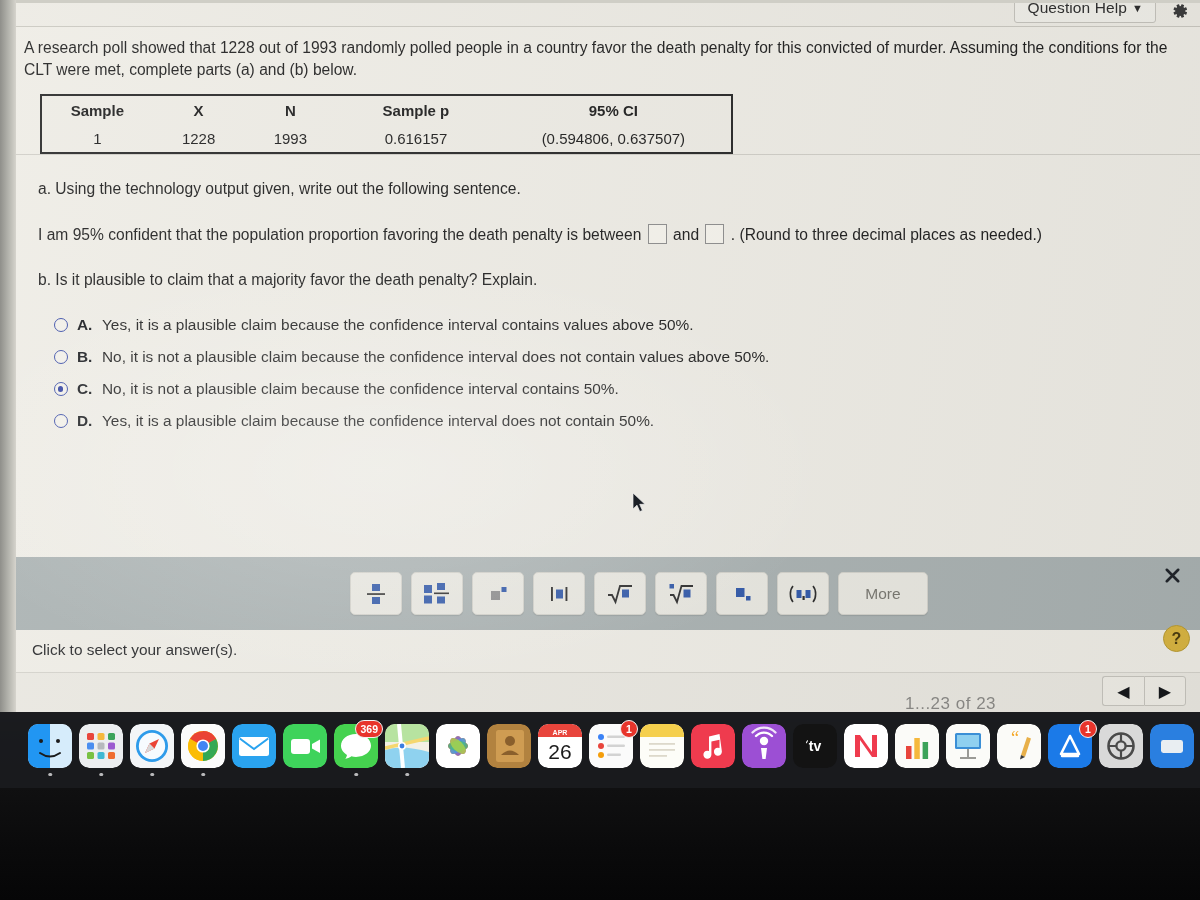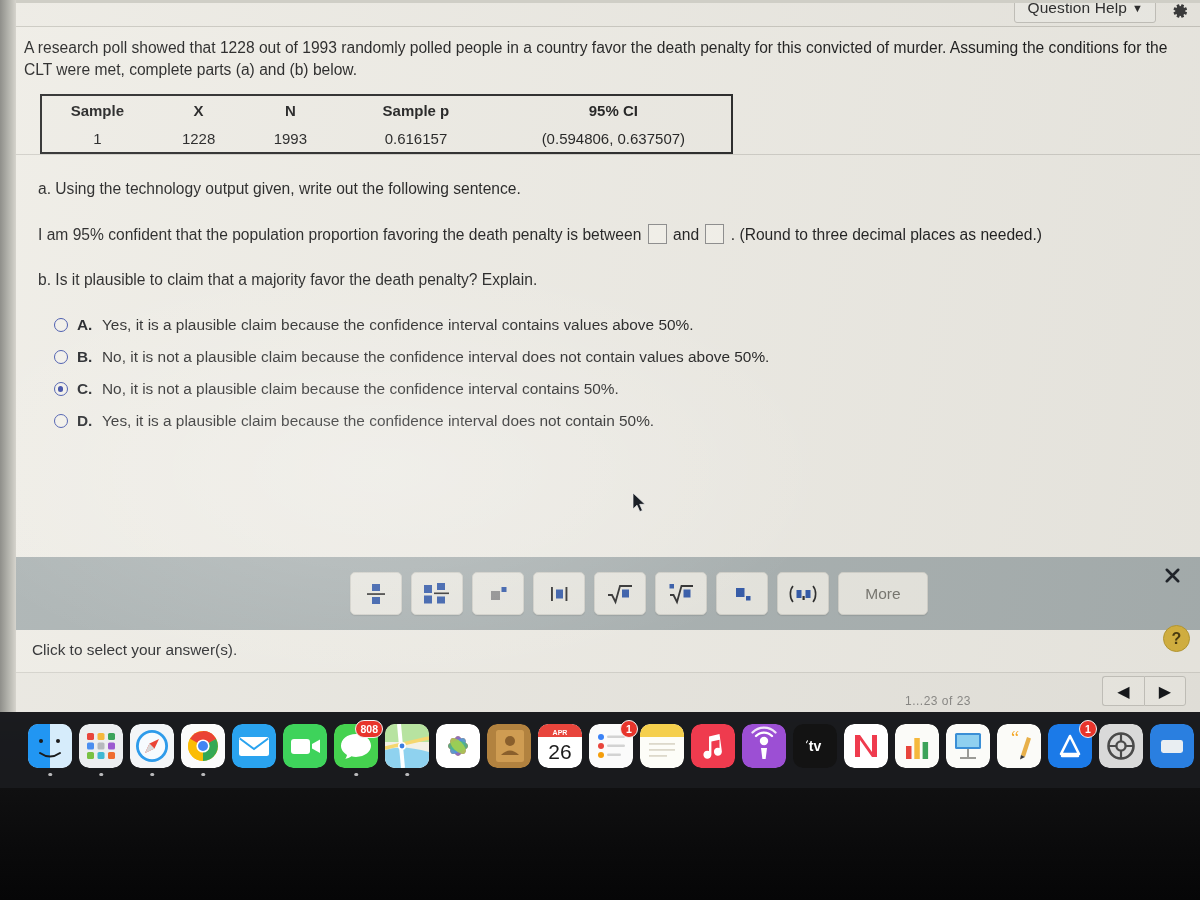--- a/index.html
+++ b/index.html
@@ -254,21 +254,21 @@
     border: 1px solid #c6c4bd;
     display: flex; align-items: center; justify-content: center;
     color: #15171a;
     cursor: pointer;
   }
   .navbtn.prev { border-right: none; border-radius: 3px 0 0 3px; }
   .navbtn.next { border-radius: 0 3px 3px 0; }
 
   .page-count {
     position: absolute; left: 905px; top: 694px;
-    font-size: 12px;
+    font-size: 17px;
     color: #3c3c3c;
     opacity: .55;
     letter-spacing: .5px;
     z-index: 26;
   }
 
   
   .cursor {
     position: absolute;
     left: 632px; top: 492px;
@@ -600,21 +600,21 @@
           <rect x="8" y="15" width="19" height="15" rx="3" fill="#ffffff"></rect>
           <path d="M29 20 L37 15.5 V29 L29 24.5 Z" fill="#ffffff"></path>
         </svg>
       </div>
 
       <div class="dock-item">
         <svg class="ico" viewBox="0 0 44 44">
           <rect width="44" height="44" rx="10" fill="#45d24f"></rect>
           <path d="M22 10 C13 10 7 15.5 7 21.8 C7 25.6 9.4 28.9 13 30.9 C12.6 33 11.3 34.8 11.3 34.8 C11.3 34.8 14.8 34.2 17.4 32.3 C18.9 32.7 20.4 32.9 22 32.9 C31 32.9 37 27.5 37 21.8 C37 15.5 31 10 22 10 Z" fill="#ffffff"></path>
         </svg>
-        <span class="badge">808</span>
+        <span class="badge">369</span>
         <span class="running-dot"></span>
       </div>
 
       <div class="dock-item">
         <svg class="ico" viewBox="0 0 44 44">
           <rect width="44" height="44" rx="10" fill="#f0efe9"></rect>
           <path d="M0 0h44v18H0z" fill="#b7e3a0"></path>
           <path d="M0 18h44v26H0z" fill="#f3f0e4"></path>
           <path d="M0 26 q16 -6 44 2 v16 H0z" fill="#8fd2ef"></path>
           <path d="M14 0 L18 44" stroke="#ffffff" stroke-width="4" fill="none"></path>

